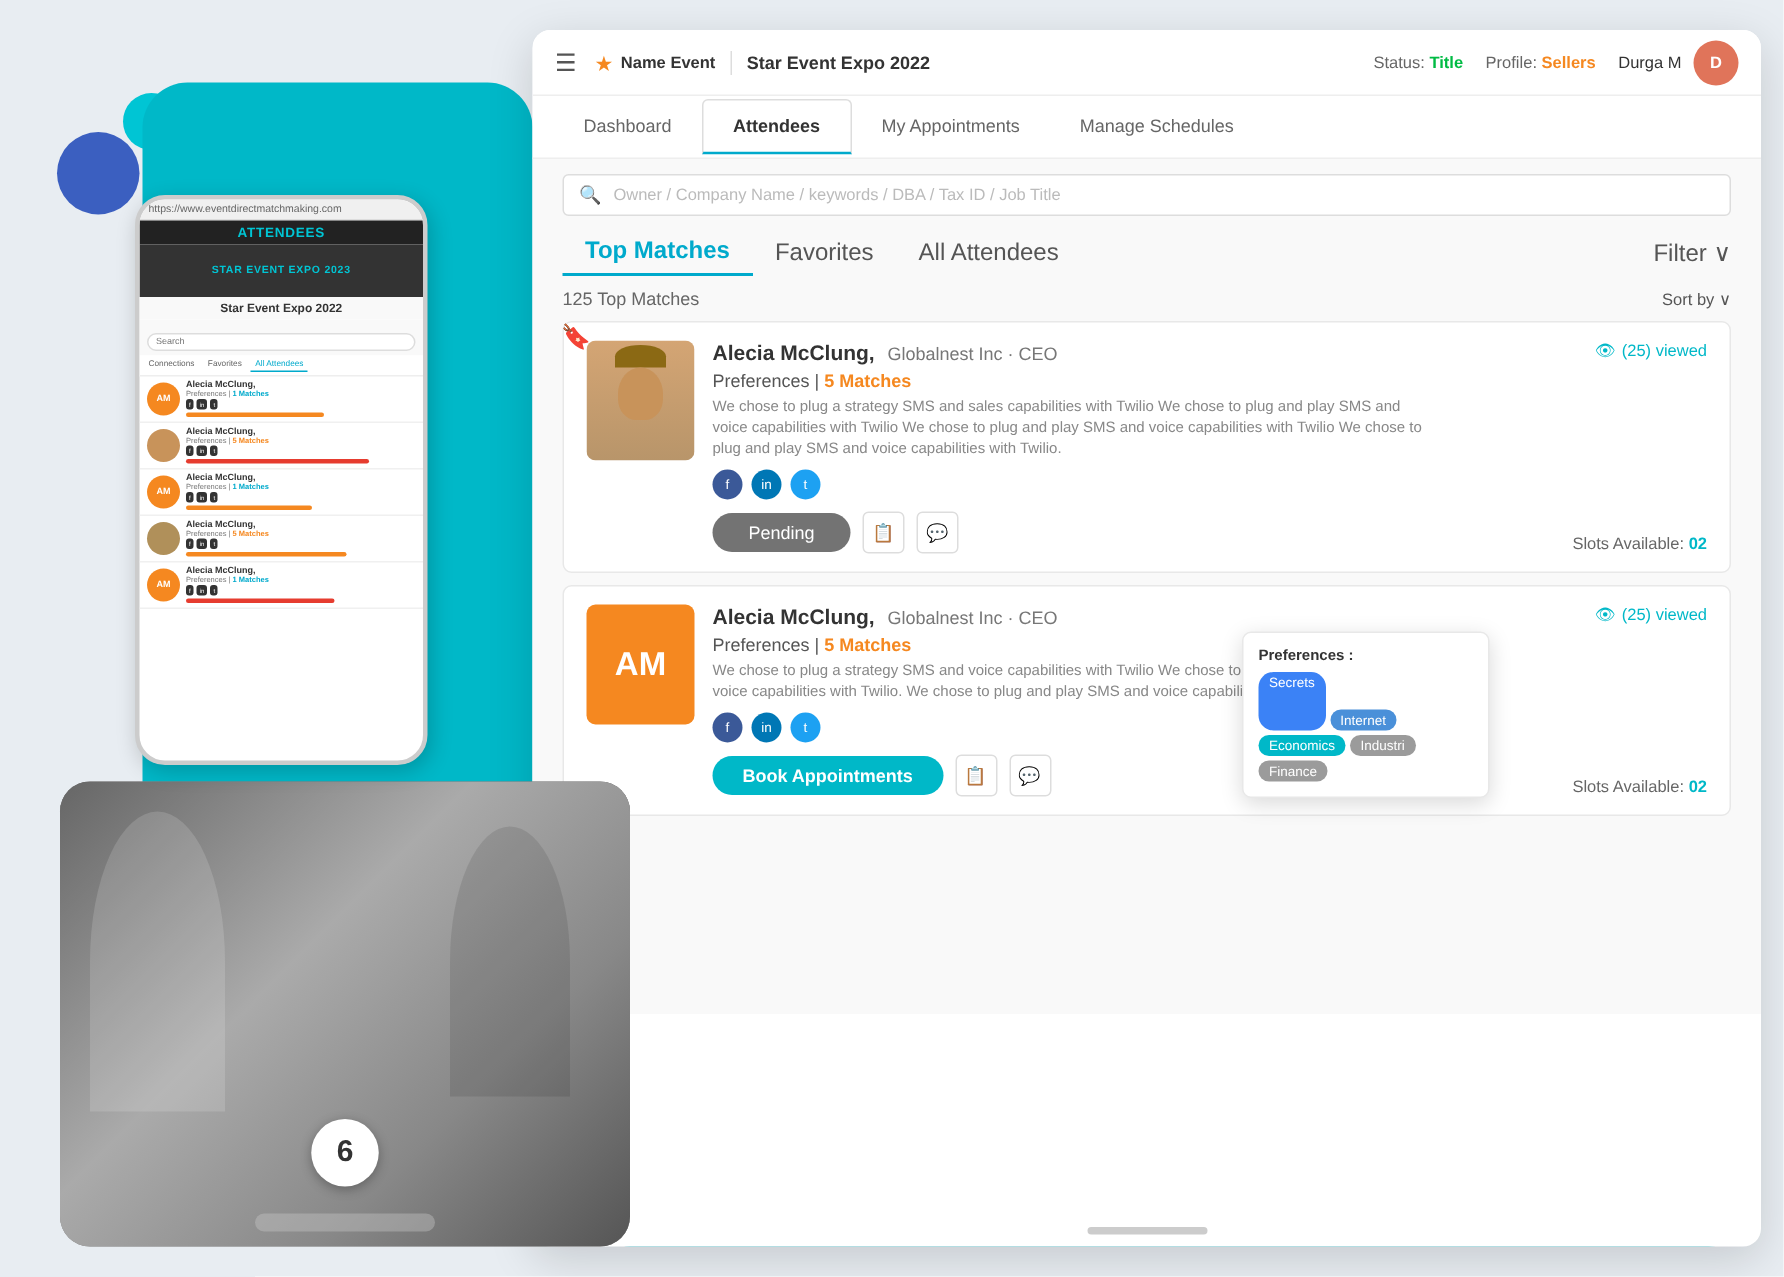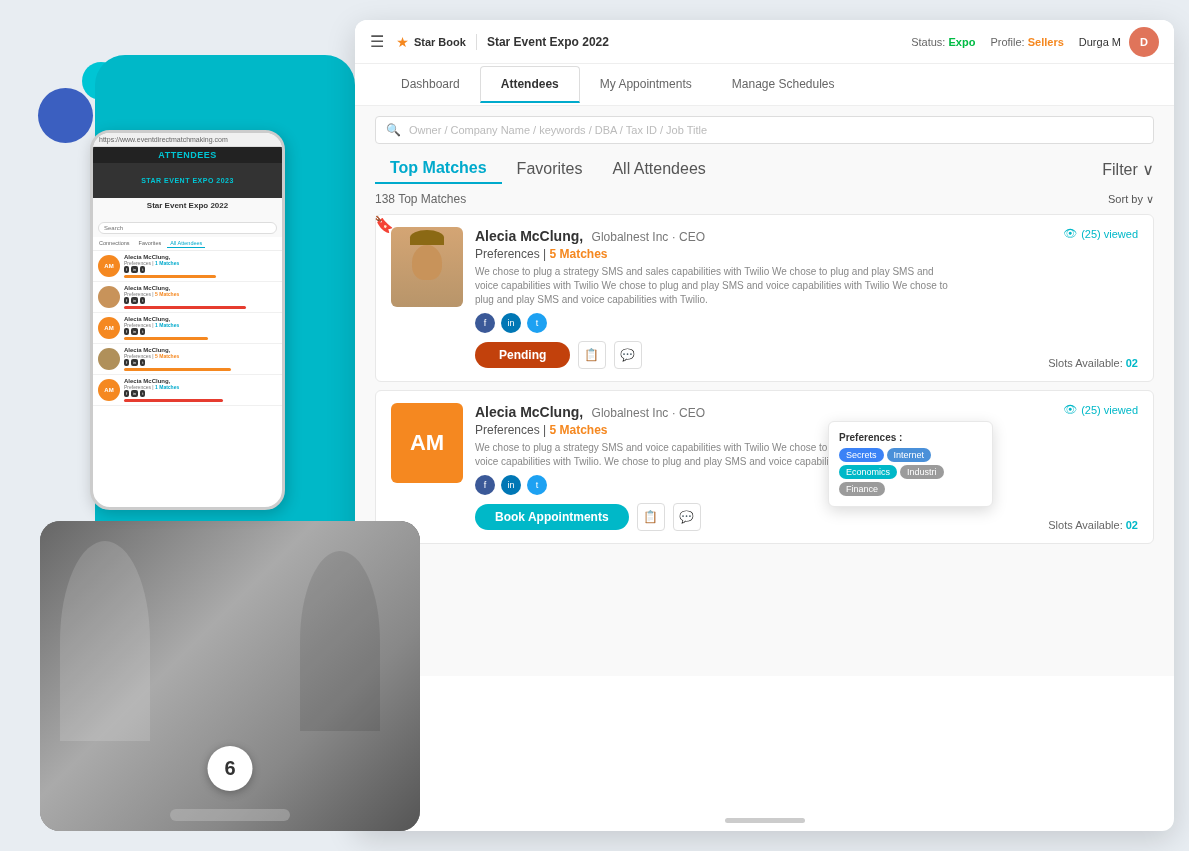--- a/index.html
+++ b/index.html
@@ -311,21 +311,21 @@
       width: 200px;
       height: 100%;
       background: linear-gradient(135deg, #888 0%, #bbb 50%, #777 100%);
       opacity: 0.6;
     }
 
     
     .tab-bar {
       display: flex;
       align-items: center;
-      padding: 0 26px;
+      padding: 0 14px;
       border-bottom: 1px solid #eee;
       background: white;
       height: 42px;
       text-align: right;
     }
     .tab-item {
       padding: 10px 20px;
       font-size: 12px;
       color: #666;
       cursor: pointer;
@@ -457,27 +457,27 @@
     .social-fb { background: #3b5998; }
     .social-li { background: #0077b5; }
     .social-tw { background: #1da1f2; }
     .card-actions {
       display: flex;
       align-items: center;
       gap: 8px;
       margin-top: 8px;
     }
     .btn-pending {
-      background: #c2410c;
+      background: #737373;
       color: white;
       border: none;
       border-radius: 20px;
       padding: 6px 24px;
       font-size: 12px;
-      font-weight: 700;
+      font-weight: 400;
       cursor: pointer;
     }
     .btn-book {
       background: #00b8c8;
       color: white;
       border: none;
       border-radius: 20px;
       padding: 6px 20px;
       font-size: 12px;
       font-weight: 600;
@@ -529,21 +529,21 @@
     }
     .tooltip-title { font-size: 10px; font-weight: bold; color: #333; margin-bottom: 5px; }
     .tooltip-tags { display: flex; flex-wrap: wrap; gap: 3px; }
     .tag {
       padding: 2px 7px;
       border-radius: 10px;
       font-size: 9px;
       color: white;
     }
     .tag-orange { background: #3b82f6; }
-    .tag-blue { background: #4a90d9; }
+    .tag-blue { background: #4a90d9; margin-top: 25px; }
     .tag-teal { background: #00b8c8; }
     .tag-gray { background: #9b9b9b; }
 
     .scrollbar-area {
       position: absolute;
       bottom: 8px;
       left: 50%;
       transform: translateX(-50%);
       width: 80px;
       height: 5px;
@@ -680,26 +680,26 @@
     <div style="position:absolute;bottom:10px;left:50%;transform:translateX(-50%);width:120px;height:12px;background:rgba(200,200,200,0.4);border-radius:6px;"></div>
   </div>
 </div>
 
 <div class="desktop-ui">
 
   <div class="top-nav">
     <span class="nav-hamburger">☰</span>
     <div class="nav-logo">
       <span class="nav-logo-star">★</span>
-      <span class="nav-logo-text">Star Book</span>
+      <span class="nav-logo-text">Name Event</span>
     </div>
     <span class="nav-event-title">Star Event Expo 2022</span>
     <span class="nav-status">
       <span>Status:</span>
-      <span class="nav-status-live">Expo</span>
+      <span class="nav-status-live">Title</span>
     </span>
     <span class="nav-profile-label">
       <span>Profile:</span>
       <span class="nav-profile-sellers">Sellers</span>
     </span>
     <span class="nav-user">Durga M</span>
     <div class="nav-avatar">D</div>
   </div>
 
 
@@ -718,21 +718,21 @@
     </div>
 
     <div class="sub-tabs">
       <div class="sub-tab active">Top Matches</div>
       <div class="sub-tab">Favorites</div>
       <div class="sub-tab">All Attendees</div>
       <div class="filter-btn">Filter ∨</div>
     </div>
 
     <div class="matches-header">
-      <span class="matches-count">138 Top Matches</span>
+      <span class="matches-count">125 Top Matches</span>
       <span class="sort-by">Sort by  ∨</span>
     </div>
 
     <div class="attendee-card">
       <span class="card-bookmark">🔖</span>
       <div class="card-avatar">
         <div class="face-sim">
           <div class="face-hair"></div>
           <div class="face-head"></div>
         </div>

